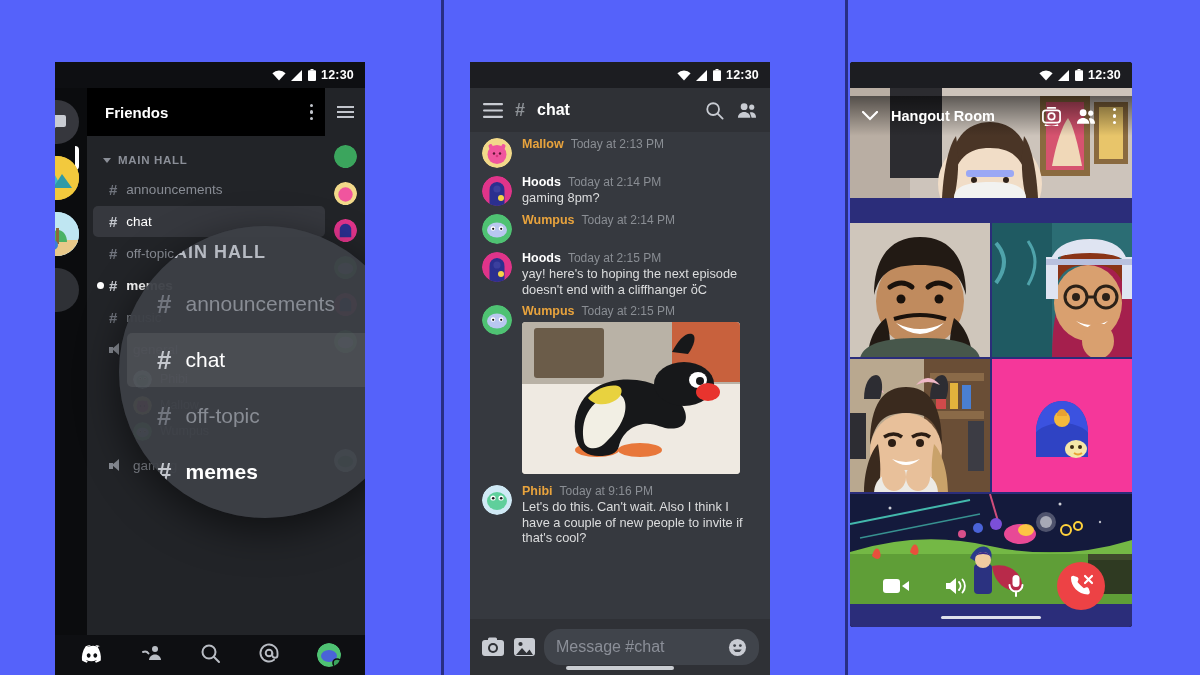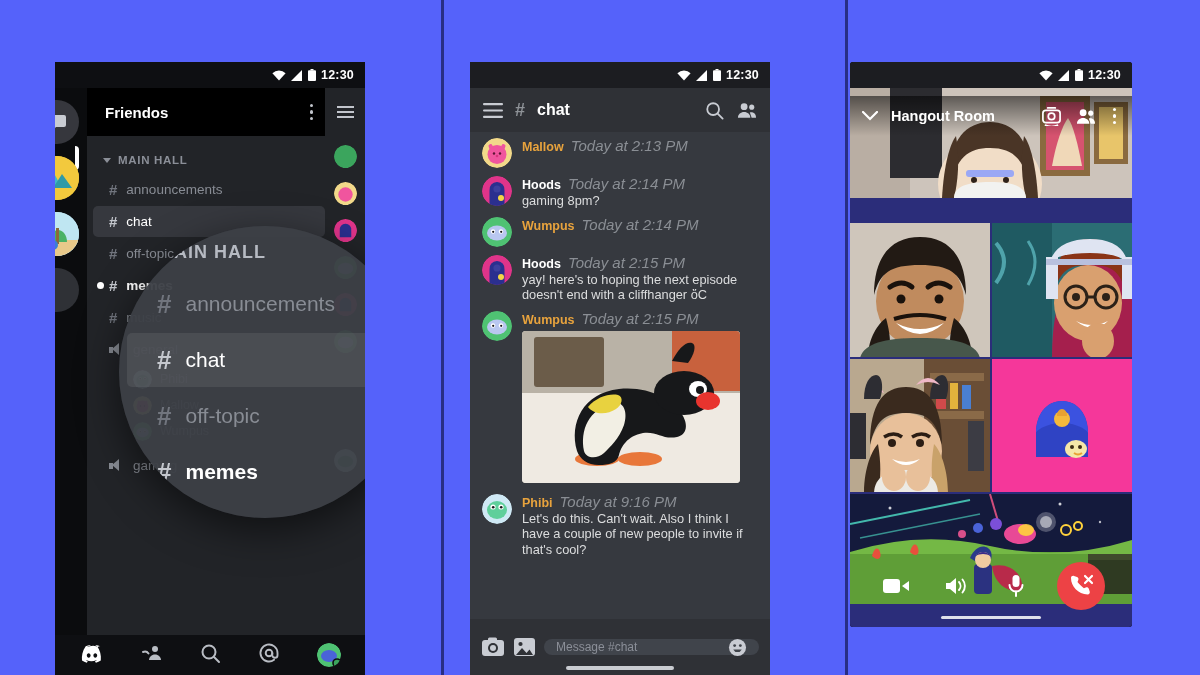--- a/index.html
+++ b/index.html
@@ -106,32 +106,32 @@
     height:44px;display:flex;align-items:center;gap:12px;padding:0 13px;
     background:#2f3136; color:#fff;
   }
   .p2-title{ font-size:16px; font-weight:bold; }
   .p2-hash{ color:#8e9297; font-size:18px; font-weight:bold; }
   .p2-msgs{ position:absolute; top:70px; left:0; right:0; bottom:56px; overflow:hidden; background:#36393f; }
   .msg{ display:flex; gap:10px; padding:5px 12px 2px; }
   .msg .av{ width:30px;height:30px;border-radius:50%;flex:none;overflow:hidden;position:relative;margin-top:1px; }
   .mhead{ display:flex;align-items:baseline;gap:7px; }
   .mname{ font-size:12.5px;font-weight:bold; }
-  .mtime{ font-size:15px;color:#8a8e94;font-style:italic; }
+  .mtime{ font-size:12px;color:#8a8e94; }
   .mtext{ color:#dcddde;font-size:12.8px;line-height:15.5px;padding-top:1px; }
   .mention{ background:#4a4b8a; color:#c5c9f5; border-radius:3px; padding:0 2px; }
   .gif{ width:218px;height:152px;border-radius:4px;margin-top:4px;overflow:hidden;position:relative;background:#d8d4cc; }
   .p2-input{
     position:absolute;left:0;right:0;bottom:0;height:56px;background:#2f3136;
     display:flex;align-items:center;gap:8px;padding:0 11px;
   }
   .ibox{
-    flex:1;height:16px;background:#40444b;border-radius:16px;
+    flex:1;height:36px;background:#40444b;border-radius:16px;
     display:flex;align-items:center;justify-content:space-between;padding:0 12px;
-    color:#8b8f98;font-size:12px;
+    color:#8b8f98;font-size:16px;
   }
   .homebar{ position:absolute;bottom:5px;left:50%;transform:translateX(-50%);width:108px;height:4px;border-radius:2px;background:#c9ccd1; }
 
   
   #phone3{ left:850px; top:62px; width:282px; height:565px; background:#000; border-radius:3px; }
   .p3-grid{ position:absolute; top:26px; left:0; right:0; bottom:0; display:grid;
     grid-template-columns:1fr 1fr; grid-template-rows:1fr 1fr 1fr 1fr; gap:2px; background:#2b2d7a; }
   .tile{ position:relative; overflow:hidden; }
   .tile.wide{ grid-column:1 / span 2; }
   .p3-head{

